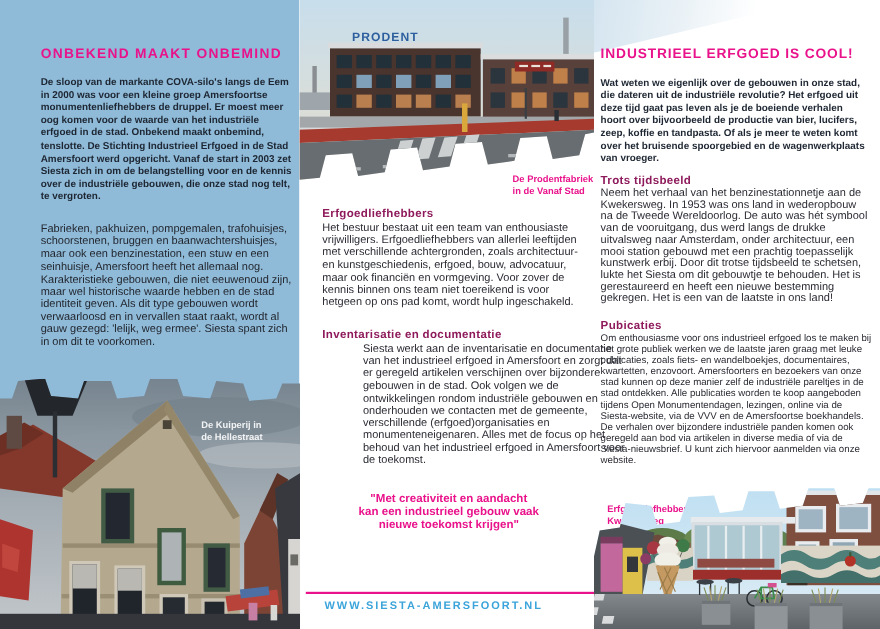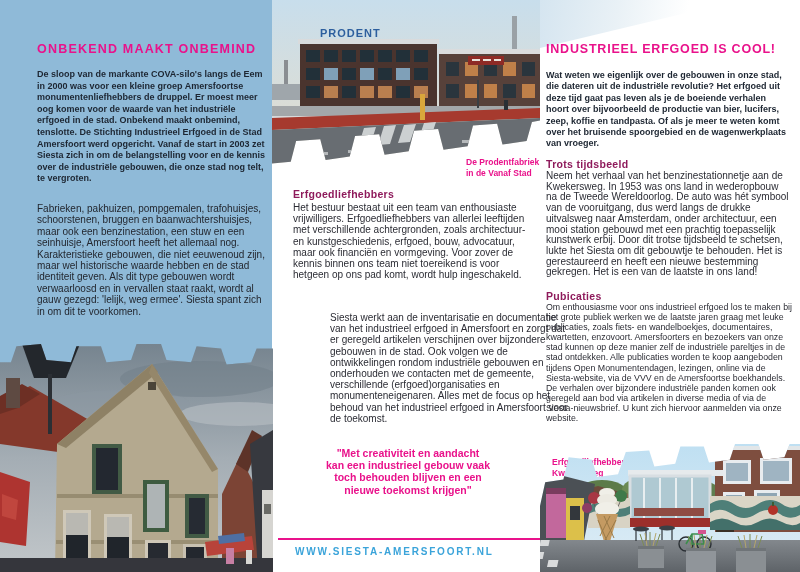--- a/index.html
+++ b/index.html
@@ -127,20 +127,24 @@
       <polygon points="0,128 30,138 26,202 0,198" fill="#ae3430"></polygon>
       <polygon points="2,150 18,156 16,176 2,172" fill="#c0463e"></polygon>
 
       <rect x="0" y="214" width="273" height="14" fill="#35363c"></rect>
       <polygon points="205,198 252,192 254,206 207,212" fill="#b8433a"></polygon>
       <polygon points="218,192 244,189 245,197 219,200" fill="#4e6fa3"></polygon>
       <rect x="226" y="204" width="8" height="16" fill="#c77fa4"></rect>
       <rect x="246" y="206" width="6" height="14" fill="#d8d8d4"></rect>
     </svg>
   </div>
+  <div class="abs cap-white cap-kuiperij">
+    <div>De Kuiperij in</div>
+    <div>de Hellestraat</div>
+  </div>
 
   <div class="abs photo photo-prodent">
     <svg width="268" height="172" viewBox="0 0 268 172">
       <defs>
         <linearGradient id="gsky2" x1="0" y1="0" x2="0" y2="1">
           <stop offset="0" stop-color="#c8deec"></stop>
             <stop offset="0.7" stop-color="#ddddd4"></stop>
             <stop offset="1" stop-color="#e9e4da"></stop>
         </linearGradient>
       </defs>
@@ -224,26 +228,26 @@
   </div>
 
   <div class="abs sky-ext"></div>
   <div class="abs cap-pink cap-prodent">
     <div>De Prodentfabriek</div>
     <div>in de Vanaf Stad</div>
   </div>
 
   <div class="abs sec-head m-head1">Erfgoedliefhebbers</div>
   <div class="abs body-txt m-body1">Het bestuur bestaat uit een team van enthousiaste vrijwilligers. Erfgoedliefhebbers van allerlei leeftijden met verschillende achtergronden, zoals architectuur- en kunstgeschiedenis, erfgoed, bouw, advocatuur, maar ook financiën en vormgeving. Voor zover de kennis binnen ons team niet toereikend is voor hetgeen op ons pad komt, wordt hulp ingeschakeld.</div>
+  <div class="abs sec-head m-head2">Inventarisatie en documentatie</div>
   <div class="abs body-txt m-body2">Siesta werkt aan de inventarisatie en documentatie van het industrieel erfgoed in Amersfoort en zorgt dat er geregeld artikelen verschijnen over bijzondere gebouwen in de stad. Ook volgen we de ontwikkelingen rondom industriële gebouwen en onderhouden we contacten met de gemeente, verschillende (erfgoed)organisaties en monumenteneigenaren. Alles met de focus op het behoud van het industrieel erfgoed in Amersfoort voor de toekomst.</div>
 
   <div class="abs quote">
     <div>"Met creativiteit en aandacht</div>
     <div>kan een industrieel gebouw vaak</div>
-    <div>toch behouden blijven en een</div>
     <div>nieuwe toekomst krijgen"</div>
   </div>
 
   <div class="abs rule-pink"></div>
   <div class="abs site-url">WWW.SIESTA-AMERSFOORT.NL</div>
 
   <div class="abs r-title">INDUSTRIEEL ERFGOED IS COOL!</div>
   <div class="abs r-intro">Wat weten we eigenlijk over de gebouwen in onze stad, die dateren uit de industriële revolutie? Het erfgoed uit deze tijd gaat pas leven als je de boeiende verhalen hoort over bijvoorbeeld de productie van bier, lucifers, zeep, koffie en tandpasta. Of als je meer te weten komt over het bruisende spoorgebied en de wagenwerkplaats van vroeger.</div>
   <div class="abs sec-head r-head1">Trots tijdsbeeld</div>
   <div class="abs body-txt r-body1">Neem het verhaal van het benzinestationnetje aan de Kwekersweg. In 1953 was ons land in wederopbouw na de Tweede Wereldoorlog. De auto was hét symbool van de vooruitgang, dus werd langs de drukke uitvalsweg naar Amsterdam, onder architectuur, een mooi station gebouwd met een prachtig toepasselijk kunstwerk erbij. Door dit trotse tijdsbeeld te schetsen, lukte het Siesta om dit gebouwtje te behouden. Het is gerestaureerd en heeft een nieuwe bestemming gekregen. Het is een van de laatste in ons land!</div>

